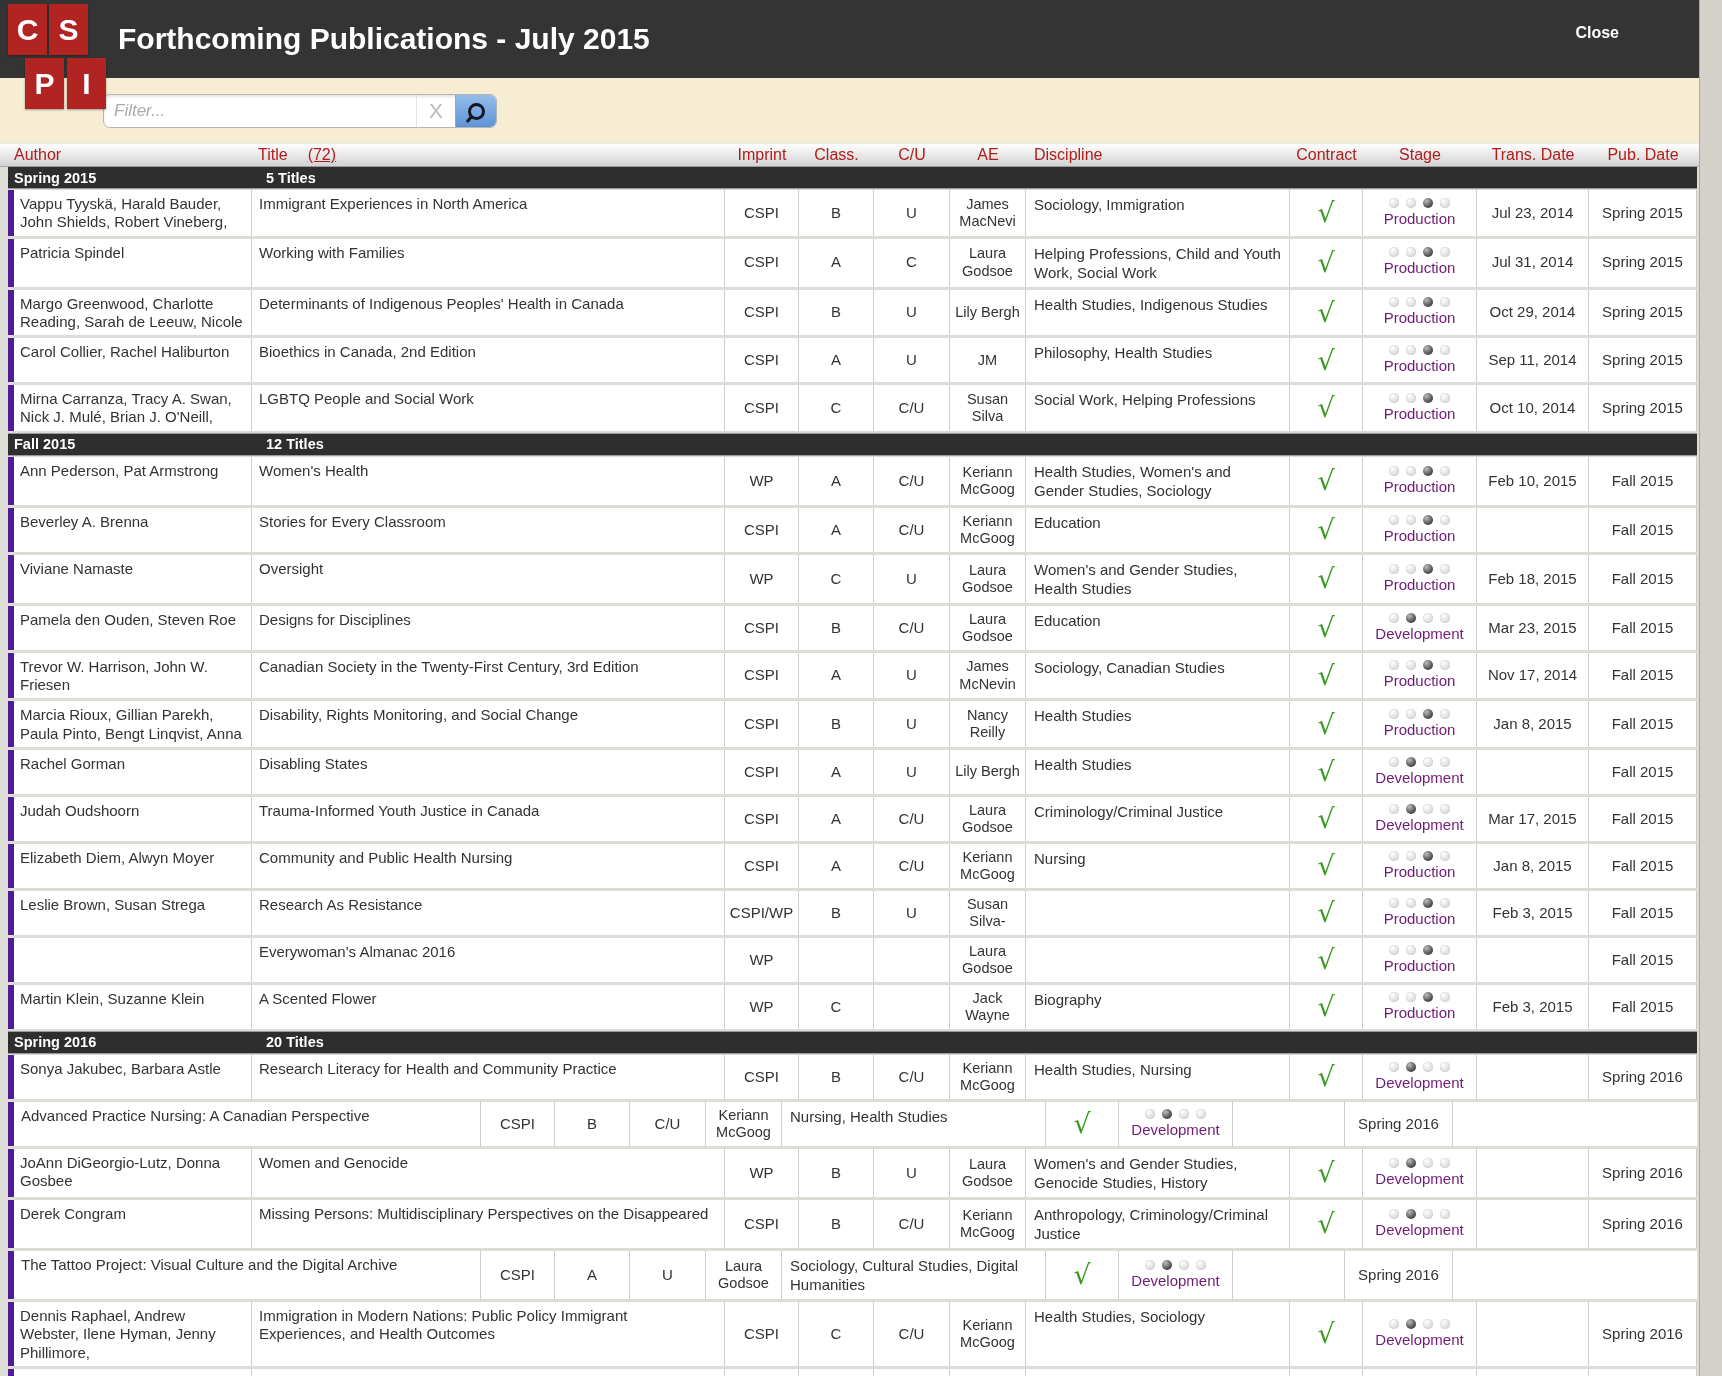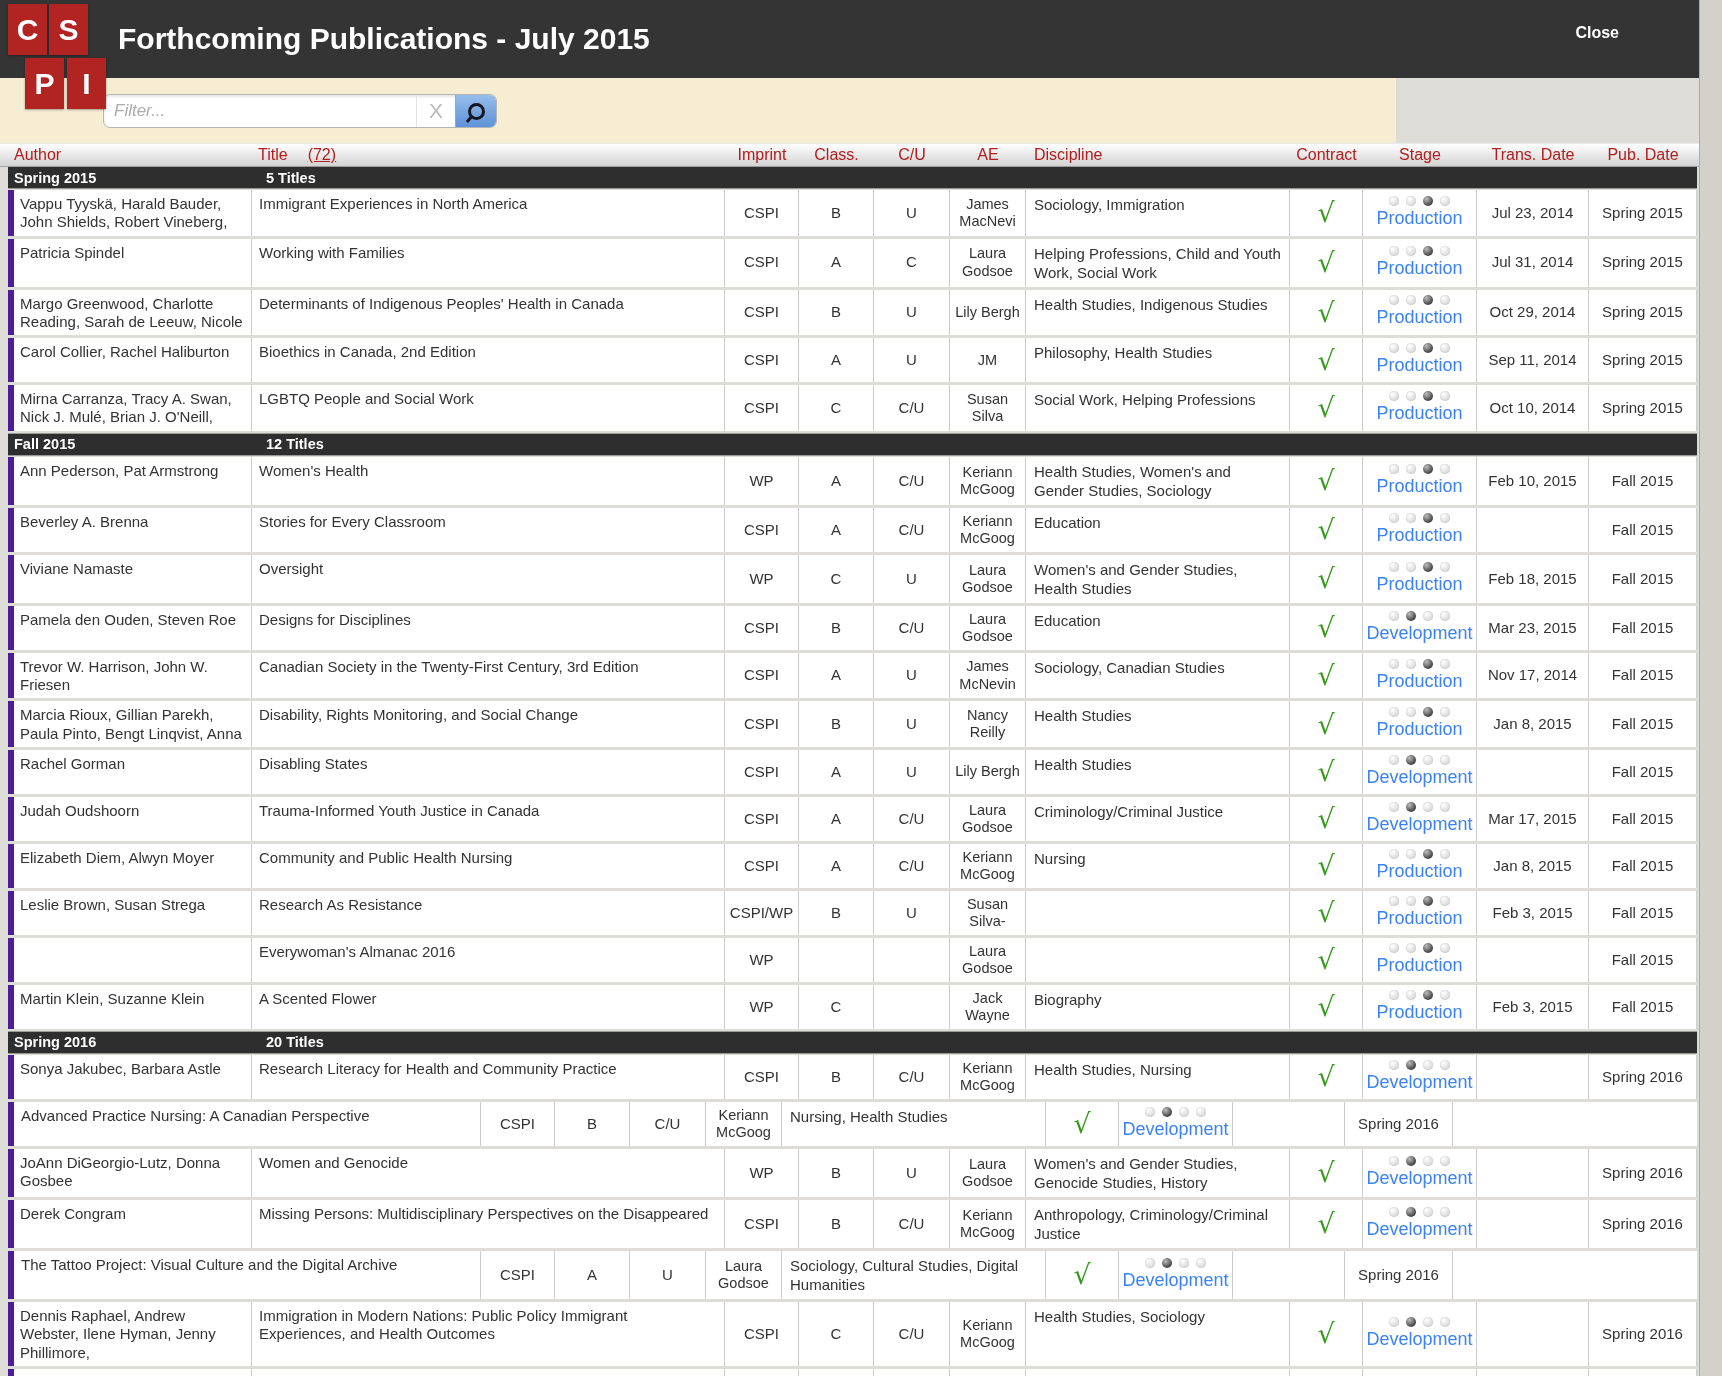--- a/index.html
+++ b/index.html
@@ -8,21 +8,21 @@
   .topbar{position:relative;width:1700px;height:78px;background:#343434;z-index:2;}
   .logo{position:absolute;top:4px;left:8px;width:110px;height:106px;z-index:6;}
   .logo .sq{position:absolute;width:39px;height:51px;background:#b12421;color:#fff;
     font-weight:bold;font-size:30px;display:flex;align-items:center;justify-content:center;
     box-shadow:0 1px 2px rgba(0,0,0,.35);}
   .sq-c{left:0;top:0}.sq-s{left:41px;top:0}.sq-p{left:17px;top:54px}.sq-i{left:59px;top:54px}
   .app-title{position:absolute;left:118px;top:50%;transform:translateY(-50%);
     color:#fff;font-size:30px;font-weight:bold;white-space:nowrap;}
   .close-btn{position:absolute;right:81px;top:24px;color:#fff;font-size:16px;font-weight:600;cursor:pointer;}
   
-  .cream{position:relative;width:1396px;height:65px;background:#f6edd3;}
+  .cream{position:relative;width:1700px;height:65px;background:#f6edd3;}
   .filter-group{position:absolute;left:103px;top:16px;height:32px;display:flex;
     background:#fff;border:1px solid #b5b5b5;border-radius:7px;box-shadow:inset 0 2px 3px rgba(0,0,0,.10);}
   .filter-input{width:292px;border:none;outline:none;background:transparent;
     padding:0 10px;font-size:17px;font-family:"Liberation Sans",sans-serif;border-radius:7px 0 0 7px;color:#444;}
   .filter-input::placeholder{color:#ababab;font-style:italic;}
   .filter-clear{width:38px;display:flex;align-items:center;justify-content:center;
     color:#b9b9b9;font-size:21px;cursor:pointer;border-left:1px solid #e3e3e3;}
   .filter-search-btn{width:40px;display:flex;align-items:center;justify-content:center;cursor:pointer;
     background:linear-gradient(#96bdeb,#5e93d8);border-left:1px solid #8fa9c8;border-radius:0 6px 6px 0;}
   .mag-icon{position:relative;width:11px;height:11px;border:3px solid #15151f;border-radius:50%;display:block;}
@@ -56,21 +56,21 @@
   .c-imprint{word-break:break-word;}
   .c-ae{font-size:14.5px;line-height:1.18;}
   .c-disc{padding:5px 8px 4px 8px;align-items:flex-start;line-height:1.3;}
   .c-date{font-size:15px;}
   .check{color:#37991c;font-size:27px;line-height:1;font-family:"DejaVu Sans",sans-serif;}
   .c-stage{flex-direction:column;align-items:center;justify-content:center;padding:2px;}
   .orbs{display:flex;gap:7px;margin-bottom:2px;}
   .orb{width:10px;height:10px;border-radius:50%;
     background:radial-gradient(circle at 35% 30%,#ffffff,#dcdcdc 65%,#c3c3c3);box-shadow:inset 0 0 1px #b0b0b0;}
   .orb.sel{background:radial-gradient(circle at 35% 30%,#bdbdbd,#555 60%,#1d1d1d);box-shadow:none;}
-  .stage-label{font-size:18px;color:#3b82f6;}
+  .stage-label{font-size:15px;color:#701a75;}
   
   .scroll-strip{position:fixed;top:0;right:0;width:22px;height:1376px;
     background:#d4d1cb;border-left:1px solid #aeaba5;z-index:10;}
 </style>
 </head>
 <body>
 
 <div class="scroll-strip"></div>
 
 <div class="topbar">

